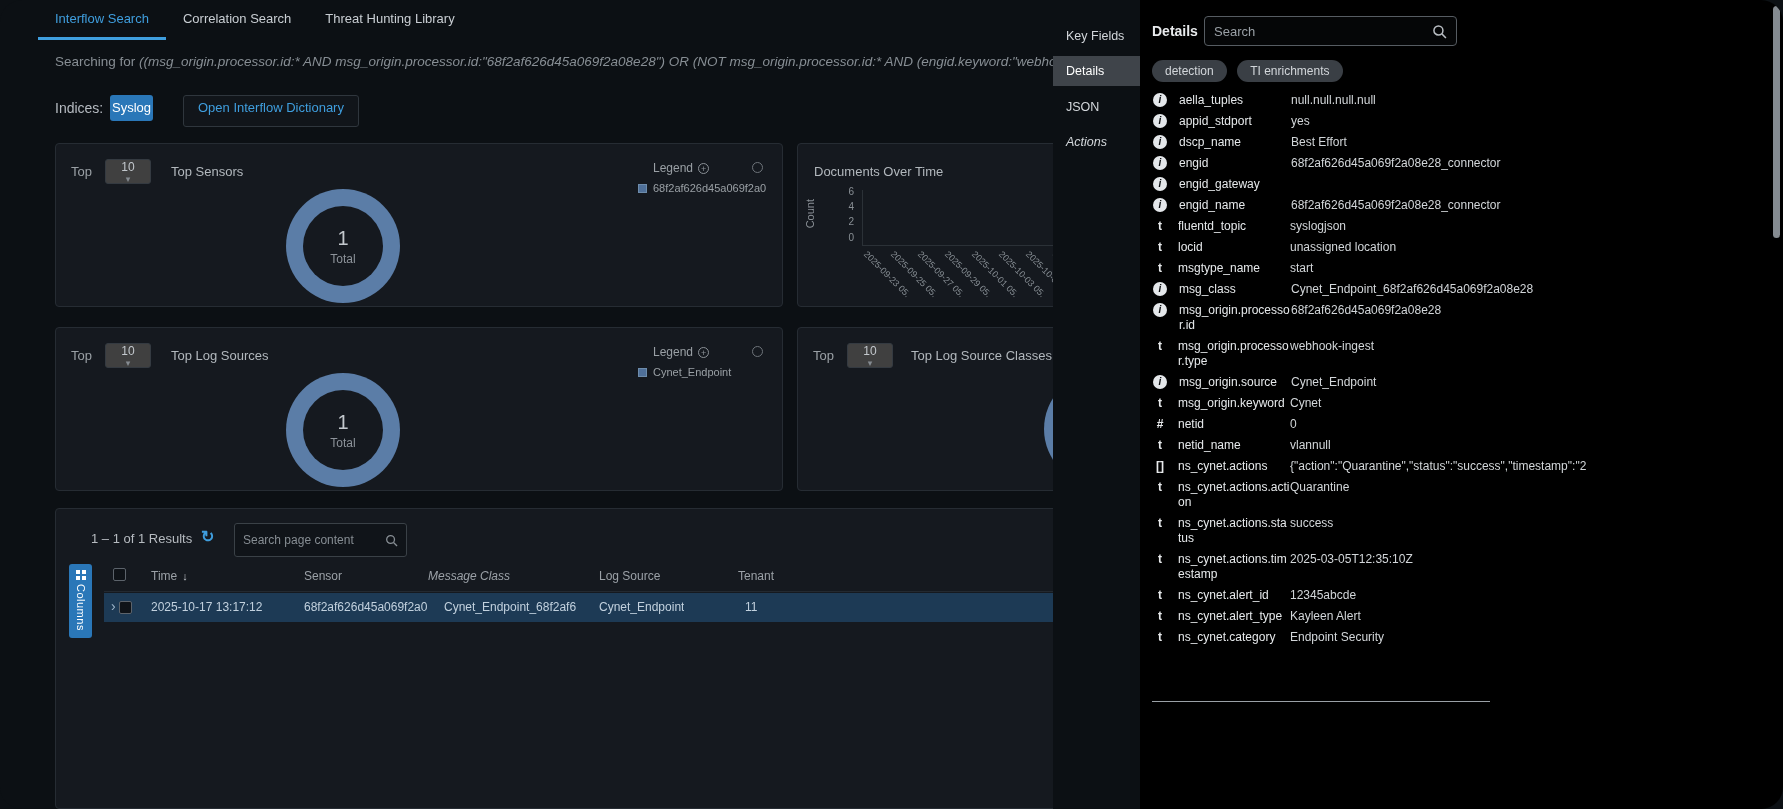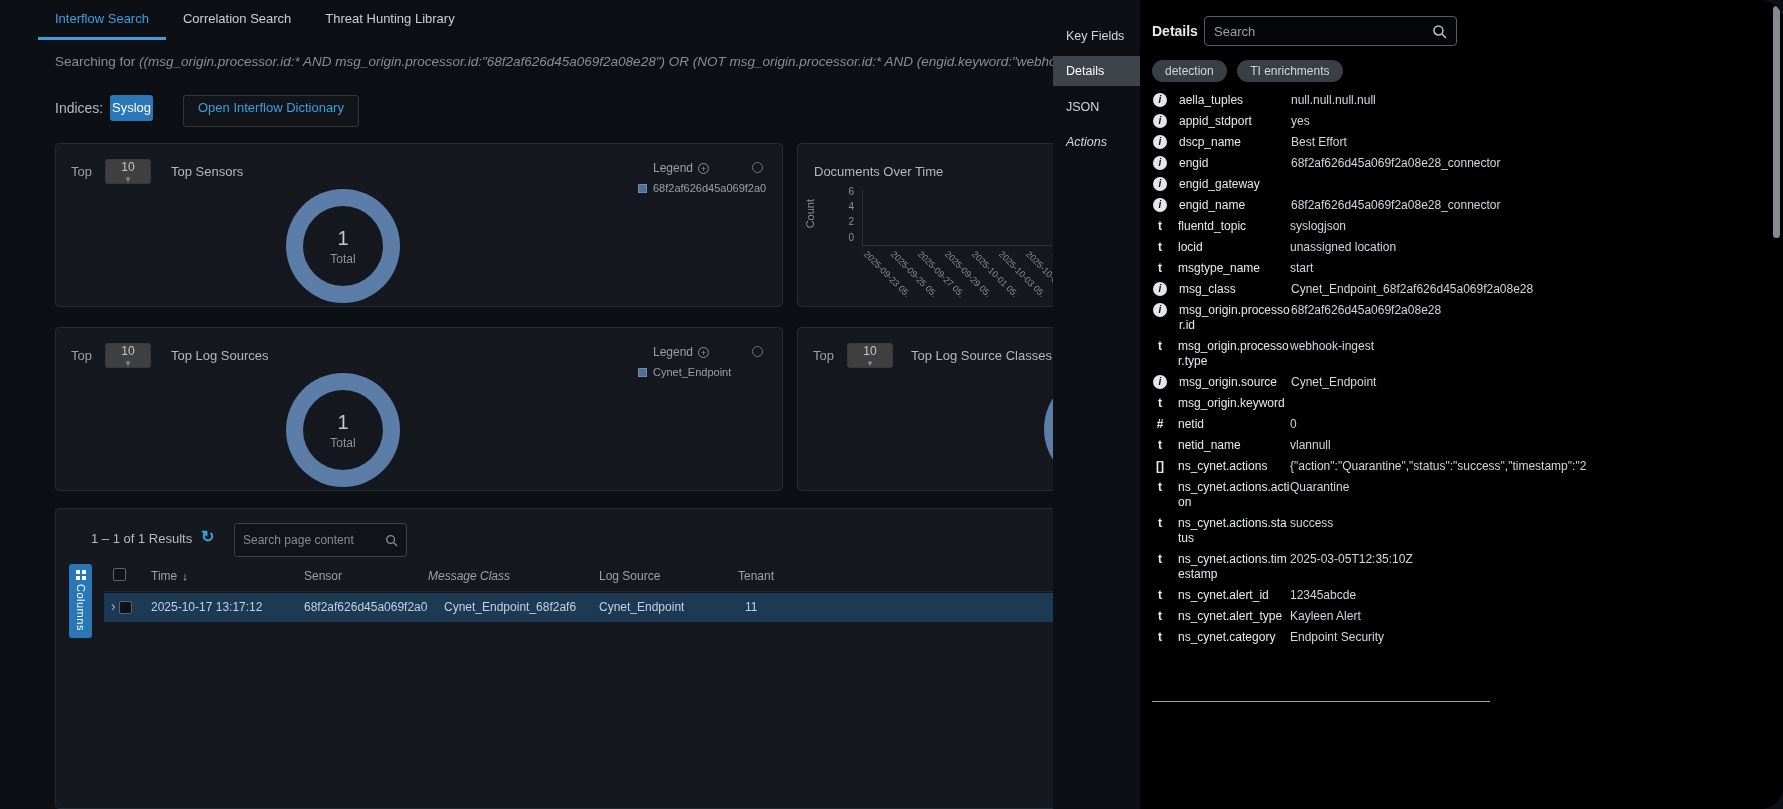--- a/index.html
+++ b/index.html
@@ -364,20 +364,21 @@
 
         <div class="frow">
           <span class="ficon circled">i</span>
           <span class="fkey">msg_origin.source</span>
           <span class="fval">Cynet_Endpoint</span>
         </div>
 
         <div class="frow">
           <span class="ficon">t</span>
           <span class="fkey">msg_origin.keyword</span>
+          <span class="fval">Cynet</span>
         </div>
 
         <div class="frow">
           <span class="ficon">#</span>
           <span class="fkey">netid</span>
           <span class="fval">0</span>
         </div>
 
         <div class="frow">
           <span class="ficon">t</span>

